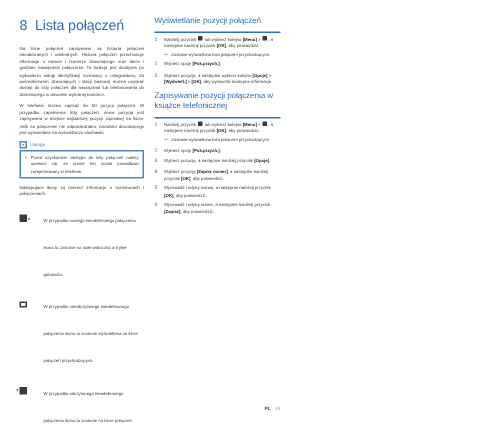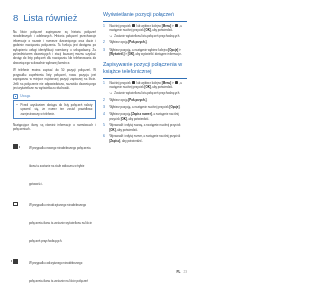--- a/index.html
+++ b/index.html
@@ -135,21 +135,21 @@
   .footer-lang{font-size:3.2px;color:#3a3a3a;font-weight:bold;}
   .footer-page{font-size:3.2px;color:#9a9a9a;}
 </style>
 </head>
 <body>
 
 <div class="page">
 
   <div class="chapter">
     <span class="chapter-num">8</span>
-    <span class="chapter-title">Lista również</span>
+    <span class="chapter-title">Lista połączeń</span>
   </div>
 
   <div class="col-left">
 
     <p class="para">Na liście połączeń zapisywane są historia połączeń nieodebranych i odebranych. Historia połączeń przechowuje informacje o nazwie i numerze dzwoniącego oraz dacie i godzinie nawiązania połączenia. Ta funkcja jest dostępna po wykupieniu usługi identyfikacji rozmówcy u usługodawcy. Za pośrednictwem dzwoniących i stacji bazowej można uzyskać dostęp do listy połączeń dla nawiązania lub telefonowania do dzwoniącego w dowolnie wybranej komórce.</p>
     <p class="para">W telefonie można zapisać do 50 pozycji połączeń. W przypadku zapełnienia listy połączeń, nowa pozycja jest zapisywana w miejsce najstarszej pozycji zapisanej na liście. Jeśli na połączenie nie odpowiedziano, nazwisko dzwoniącego jest wyświetlane na wyświetlaczu słuchawki.</p>
 
     <div class="callout">
       <div class="callout-tab">
         <span class="callout-icon"></span>

